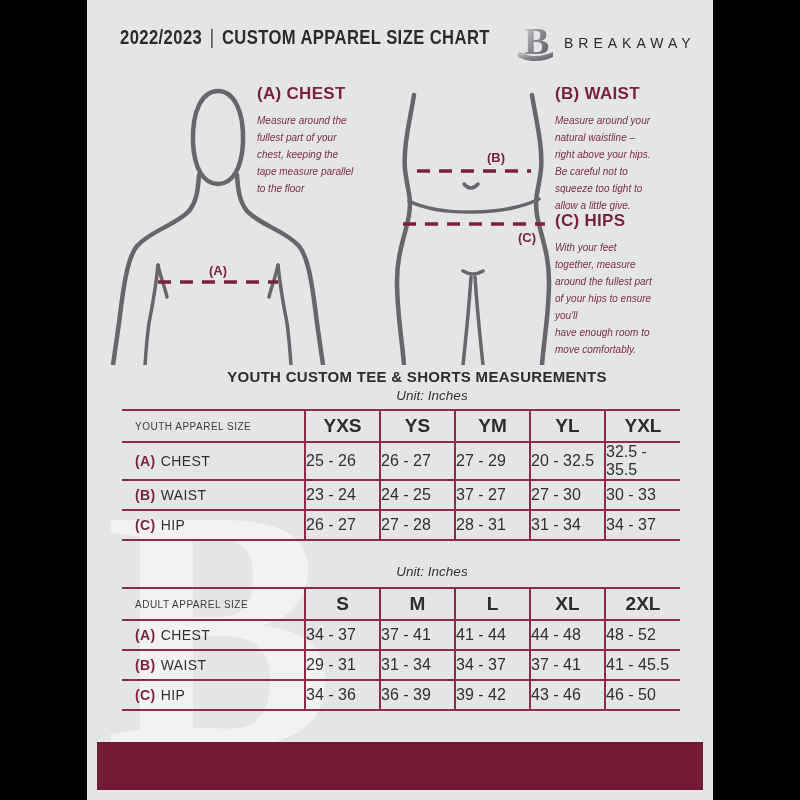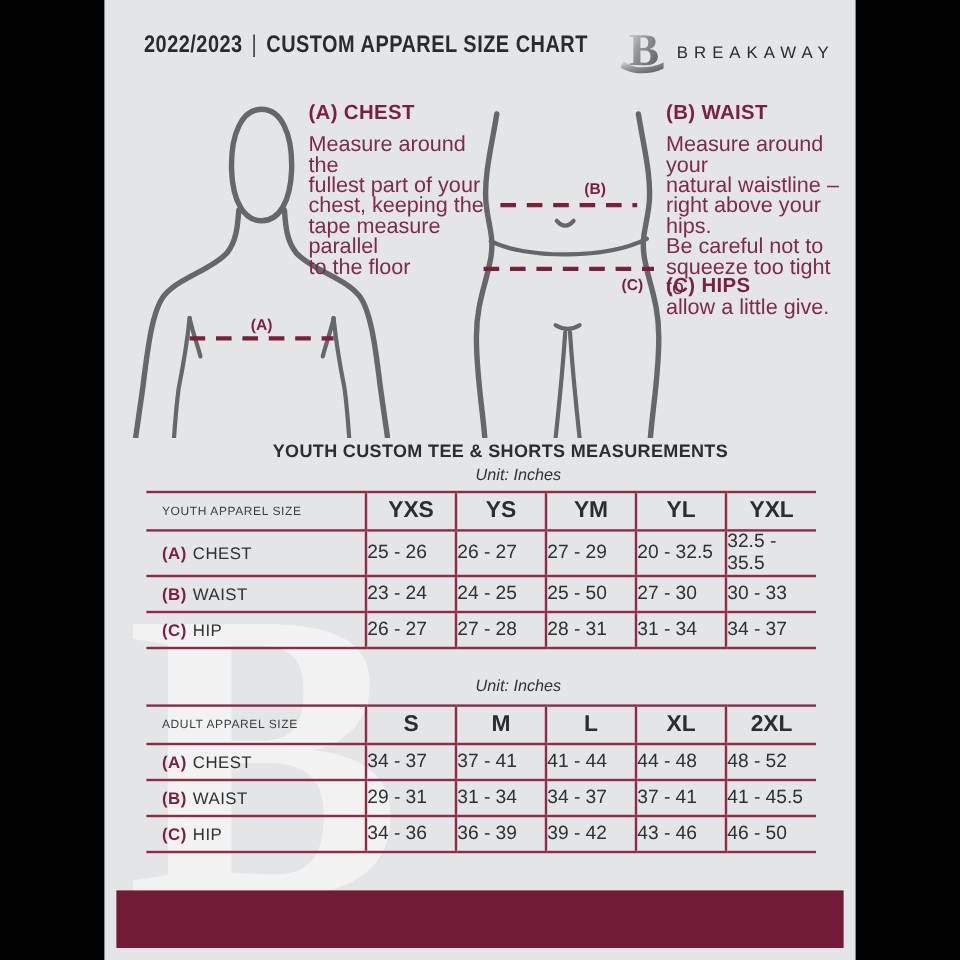--- a/index.html
+++ b/index.html
@@ -21,24 +21,24 @@
 
   
   .fig{position:absolute;z-index:2;}
   .fig path{fill:none;stroke:#66676a;stroke-width:4.5;stroke-linecap:round;}
   .fig path.thin{stroke-width:3.5;}
   .fig path.dash{stroke:#7d1f38;stroke-width:3.5;stroke-dasharray:13 9;stroke-linecap:butt;}
   .fig text{font-family:"Liberation Sans",sans-serif;font-size:13px;font-weight:bold;fill:#7a1f3e;}
 
   .inst{position:absolute;z-index:2;}
   .inst h3{margin:0;font-size:17px;font-weight:bold;color:#7a1f3e;letter-spacing:0.3px;}
-  .inst p{margin:8px 0 0;font-size:18px;color:#7e2a49;line-height:17px;white-space:pre-line;}
+  .inst p{margin:8px 0 0;font-size:10px;font-style:italic;color:#7e2a49;line-height:17px;white-space:pre-line;}
   .inst-a{left:170px;top:84px;width:158px;}
   .inst-b{left:468px;top:84px;width:152px;}
-  .inst-c{left:468px;top:228px;width:162px;}
+  .inst-c{left:468px;top:211px;width:162px;}
 
   
   .tbl-title{left:0;width:626px;text-align:center;font-size:15px;font-weight:bold;color:#2b2d2f;letter-spacing:0.3px;padding-left:17px;}
   .tbl-unit{left:0;width:690px;text-align:center;font-size:13.5px;font-style:italic;color:#2f3133;}
   .t-youth-title{top:368px;} .t-youth-unit{top:388px;}
   .t-adult-title{top:544px;} .t-adult-unit{top:564px;}
   .size-table{left:35px;width:558px;border-collapse:collapse;table-layout:fixed;}
   .t-youth{top:409px;} .t-adult{top:587px;}
   .size-table col.c-lbl{width:183px;}
   .size-table col.c-val{width:75px;}
@@ -119,20 +119,27 @@
       <p>Measure around your
 natural waistline –
 right above your hips.
 Be careful not to
 squeeze too tight to
 allow a little give.</p>
     </div>
 
     <div class="inst inst-c">
       <h3>(C) HIPS</h3>
+      <p>With your feet
+together, measure
+around the fullest part
+of your hips to ensure
+you'll
+have enough room to
+move comfortably.</p>
     </div>
 
     <div class="layer tbl-title t-youth-title">YOUTH CUSTOM TEE &amp; SHORTS MEASUREMENTS</div>
     <div class="layer tbl-unit t-youth-unit">Unit: Inches</div>
     <table class="layer size-table t-youth">
       <colgroup>
           <col class="c-lbl">
           <col class="c-val">
           <col class="c-val">
           <col class="c-val">
@@ -155,21 +162,21 @@
           <td>25 - 26</td>
           <td>26 - 27</td>
           <td>27 - 29</td>
           <td>20 - 32.5</td>
           <td>32.5 - 35.5</td>
         </tr>
         <tr>
           <td class="lbl"><b>(B)</b><span>WAIST</span></td>
           <td>23 - 24</td>
           <td>24 - 25</td>
-          <td>25 - 50</td>
+          <td>37 - 27</td>
           <td>27 - 30</td>
           <td>30 - 33</td>
         </tr>
         <tr>
           <td class="lbl"><b>(C)</b><span>HIP</span></td>
           <td>26 - 27</td>
           <td>27 - 28</td>
           <td>28 - 31</td>
           <td>31 - 34</td>
           <td>34 - 37</td>

